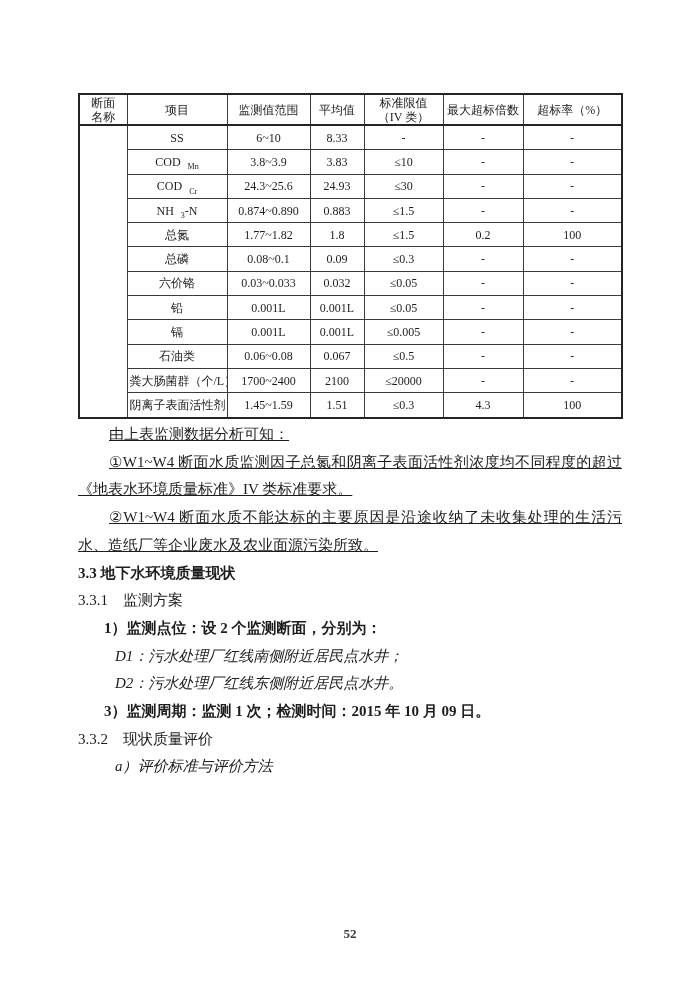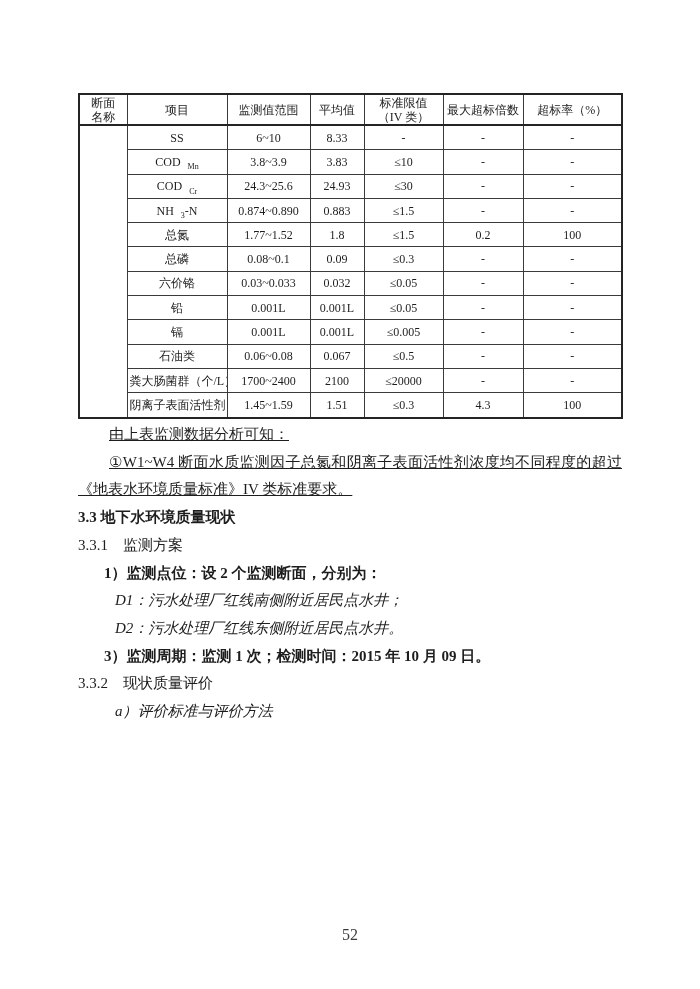--- a/index.html
+++ b/index.html
@@ -65,22 +65,23 @@
   .ind-sub{ text-indent:37px;font-style:italic; }
   .bold   { font-weight:bold; }
 
   
   .footer {
     position:absolute;
     top:926px;
     left:0;
     width:700px;
     text-align:center;
-    font-size:16px;
+    font-size:13px;
     color:#3c3c3c;
+    font-weight:bold;
   }
 </style>
 </head>
 <body>
 
 <div class="sheet">
 
   <table class="mtable">
     <colgroup>
       <col style="width:48px">
@@ -133,21 +134,21 @@
         <tr>
           <td>NH<sub>3</sub>-N</td>
           <td>0.874~0.890</td>
           <td>0.883</td>
           <td>≤1.5</td>
           <td>-</td>
           <td>-</td>
         </tr>
         <tr>
           <td>总氮</td>
-          <td>1.77~1.52</td>
+          <td>1.77~1.82</td>
           <td>1.8</td>
           <td>≤1.5</td>
           <td>0.2</td>
           <td>100</td>
         </tr>
         <tr>
           <td>总磷</td>
           <td>0.08~0.1</td>
           <td>0.09</td>
           <td>≤0.3</td>
@@ -201,20 +202,21 @@
           <td>≤0.3</td>
           <td>4.3</td>
           <td>100</td>
         </tr>
       </tbody>
   </table>
 
   <div class="textblock">
     <p class="para ind2">由上表监测数据分析可知：</p>
     <p class="para ind2">①W1~W4 断面水质监测因子总氮和阴离子表面活性剂浓度均不同程度的超过《地表水环境质量标准》IV 类标准要求。</p>
+    <p class="para ind2">②W1~W4 断面水质不能达标的主要原因是沿途收纳了未收集处理的生活污水、造纸厂等企业废水及农业面源污染所致。</p>
     <p class="para bold">3.3 地下水环境质量现状</p>
     <p class="para">3.3.1　监测方案</p>
     <p class="para ind-num">1）监测点位：设 2 个监测断面，分别为：</p>
     <p class="para ind-sub">D1：污水处理厂红线南侧附近居民点水井；</p>
     <p class="para ind-sub">D2：污水处理厂红线东侧附近居民点水井。</p>
     <p class="para ind-num">3）监测周期：监测 1 次；检测时间：2015 年 10 月 09 日。</p>
     <p class="para">3.3.2　现状质量评价</p>
     <p class="para ind-sub">a）评价标准与评价方法</p>
   </div>
 

